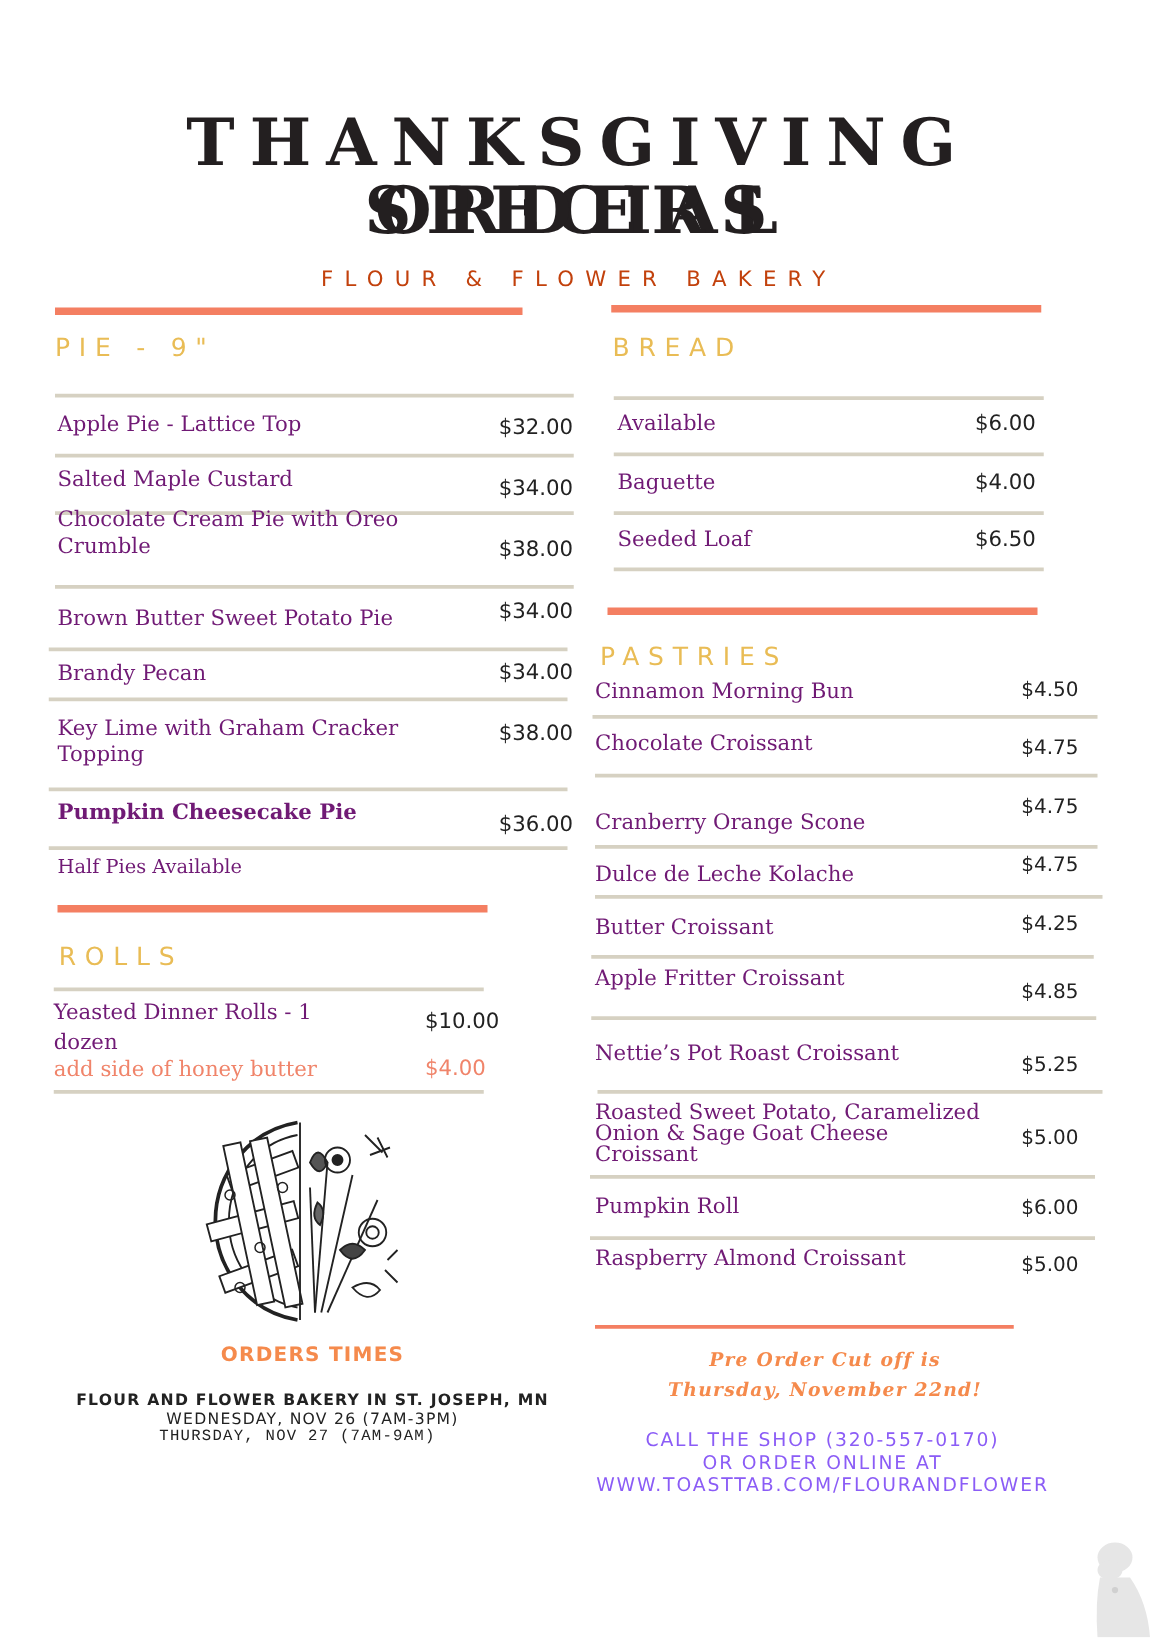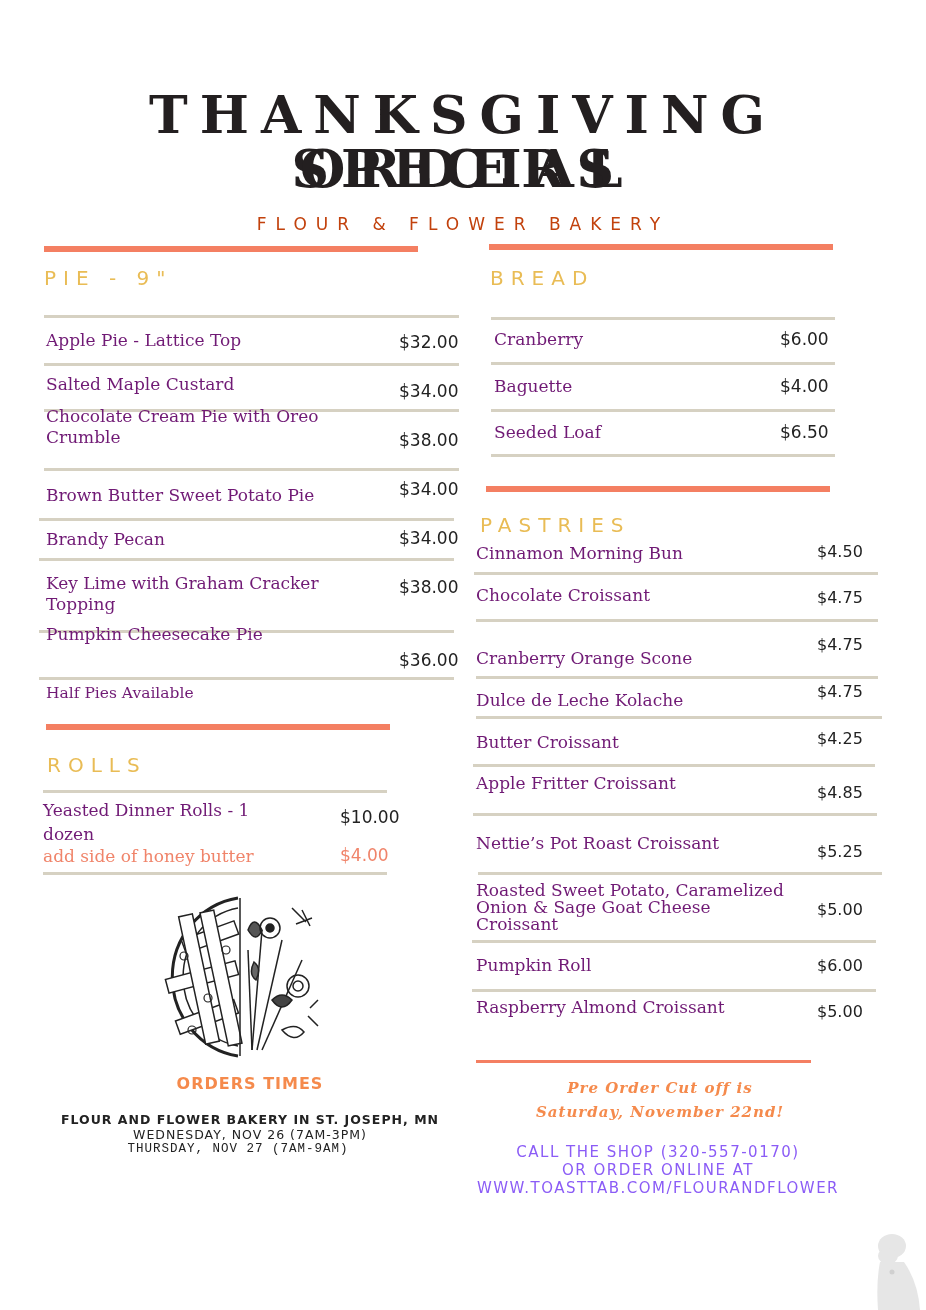--- a/index.html
+++ b/index.html
@@ -47,21 +47,21 @@
 
 <div class="abs rule" style="left:39px; top:518px; width:415px;"></div>
 <div class="abs item" style="left:46px; top:529px;">Brandy Pecan</div>
 <div class="abs price" style="left:399px; top:528px;">$34.00</div>
 
 <div class="abs rule" style="left:39px; top:558px; width:415px;"></div>
 <div class="abs item" style="left:46px; top:573px; width:330px;">Key Lime with Graham Cracker Topping</div>
 <div class="abs price" style="left:399px; top:577px;">$38.00</div>
 
 <div class="abs rule" style="left:39px; top:630px; width:415px;"></div>
-<div class="abs item" style="left:46px; top:624px;">Pumpkin Cheesecake Pie</div>
+<div class="abs item" style="left:46px; top:640px;font-weight:bold;">Pumpkin Cheesecake Pie</div>
 <div class="abs price" style="left:399px; top:650px;">$36.00</div>
 
 <div class="abs rule" style="left:39px; top:677px; width:415px;"></div>
 <div class="abs item" style="left:46px; top:683px; font-size:15.5px;">Half Pies Available</div>
 
 <div class="abs orange-bar" style="left:46px; top:724px; width:344px;"></div>
 <div class="abs sec-head" style="left:47px; top:753px;">ROLLS</div>
 <div class="abs rule" style="left:43px; top:790px; width:344px;"></div>
 <div class="abs item" style="left:43px; top:798px; width:240px; line-height:24px;">Yeasted Dinner Rolls - 1 dozen</div>
 <div class="abs price" style="left:340px; top:807px;">$10.00</div>
@@ -108,21 +108,21 @@
 
 <div class="abs pickup-head" style="left:40px; width:420px; top:1074px;">ORDERS TIMES</div>
 <div class="abs pickup-txt" style="left:40px; width:420px; top:1112px; font-weight:bold;">FLOUR AND FLOWER BAKERY IN ST. JOSEPH, MN</div>
 <div class="abs pickup-txt" style="left:40px; width:420px; top:1127px;">WEDNESDAY, NOV 26 (7AM-3PM)</div>
 <div class="abs pickup-txt" style="left:28px; width:420px; top:1142px;font-family:Liberation Mono, monospace;">THURSDAY, NOV 27 (7AM-9AM)</div>
 
 <div class="abs orange-bar" style="left:489px; top:244px; width:344px;"></div>
 <div class="abs sec-head" style="left:490px; top:266px;">BREAD</div>
 
 <div class="abs rule" style="left:491px; top:317px; width:344px;"></div>
-<div class="abs item" style="left:494px; top:329px;">Cranberry</div>
+<div class="abs item" style="left:494px; top:329px;">Available</div>
 <div class="abs price" style="left:780px; top:329px;">$6.00</div>
 
 <div class="abs rule" style="left:491px; top:362px; width:344px;"></div>
 <div class="abs item" style="left:494px; top:376px;">Baguette</div>
 <div class="abs price" style="left:780px; top:376px;">$4.00</div>
 
 <div class="abs rule" style="left:491px; top:409px; width:344px;"></div>
 <div class="abs item" style="left:494px; top:422px;">Seeded Loaf</div>
 <div class="abs price" style="left:780px; top:422px;">$6.50</div>
 
@@ -165,21 +165,21 @@
 
 <div class="abs item" style="left:476px; top:955px;">Pumpkin Roll</div>
 <div class="abs price sm" style="left:817px; top:956px;">$6.00</div>
 <div class="abs rule" style="left:472px; top:989px; width:404px;"></div>
 
 <div class="abs item" style="left:476px; top:997px;">Raspberry Almond Croissant</div>
 <div class="abs price sm" style="left:817px; top:1002px;">$5.00</div>
 
 <div class="abs orange-bar" style="left:476px; top:1060px; width:335px; height:3px;"></div>
 <div class="abs cutoff" style="left:460px; width:400px; top:1076px;">Pre Order Cut off is</div>
-<div class="abs cutoff" style="left:460px; width:400px; top:1100px;">Saturday, November 22nd!</div>
+<div class="abs cutoff" style="left:460px; width:400px; top:1100px;">Thursday, November 22nd!</div>
 
 <div class="abs contact" style="left:440px; width:436px; top:1143px;">CALL THE SHOP (320-557-0170)</div>
 <div class="abs contact" style="left:440px; width:436px; top:1161px;">OR ORDER ONLINE AT</div>
 <div class="abs contact" style="left:440px; width:436px; top:1179px;">WWW.TOASTTAB.COM/FLOURANDFLOWER</div>
 
 <div class="abs" style="left:868px; top:1232px; width:56px; height:78px;">
   <svg width="56" height="78" viewBox="0 0 56 78">
     <g fill="#e6e6e6">
       <ellipse cx="24" cy="14" rx="14" ry="12"></ellipse>
       <ellipse cx="20" cy="24" rx="10" ry="8"></ellipse>

